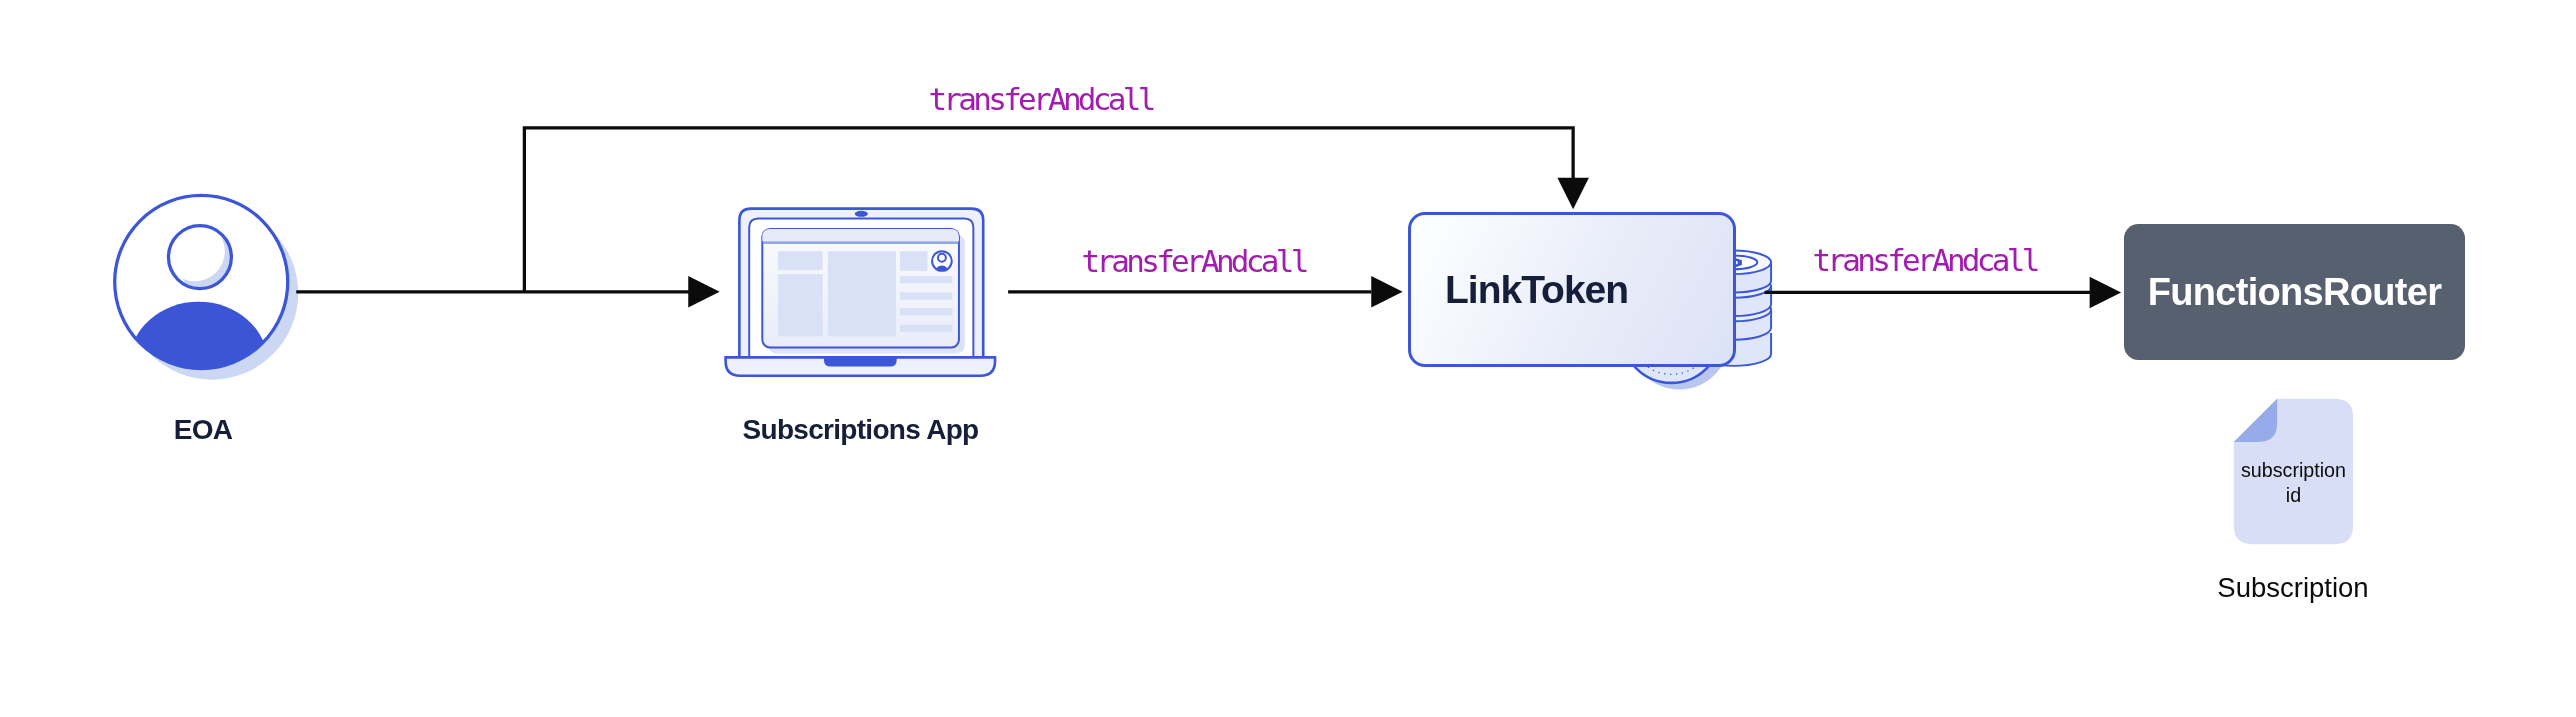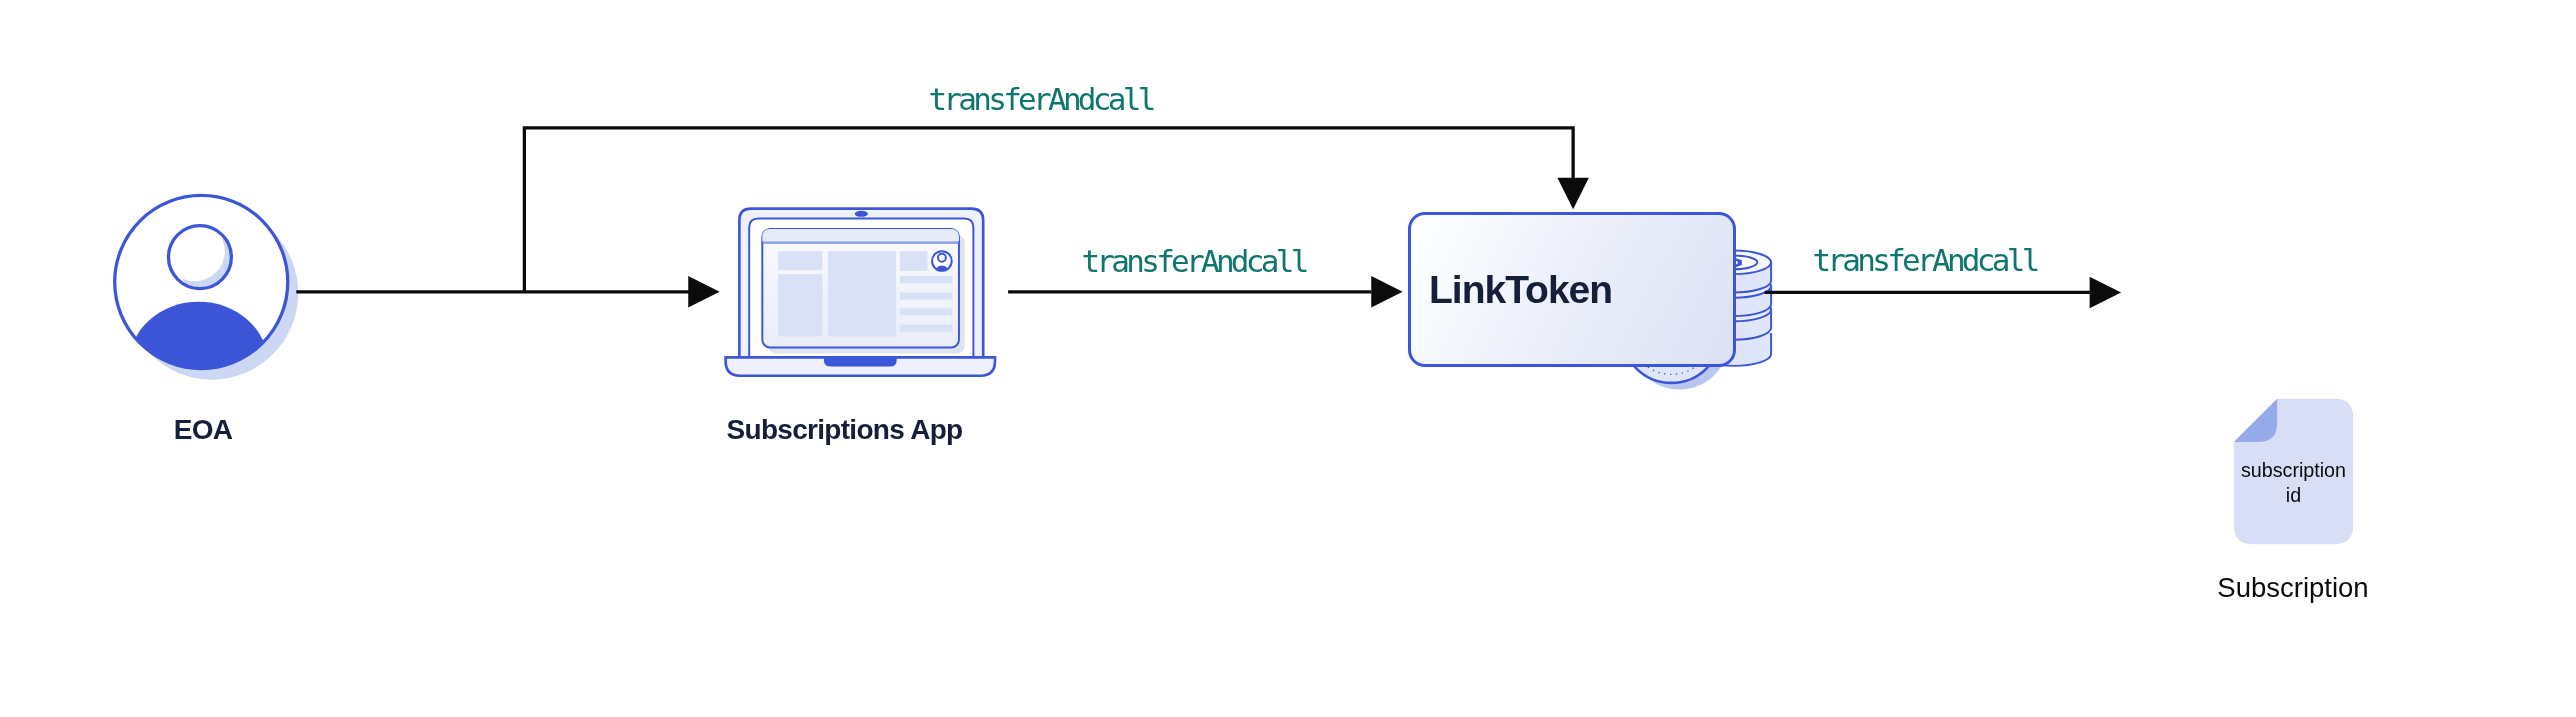--- a/index.html
+++ b/index.html
@@ -4,38 +4,38 @@
 <style>
   html,body{margin:0;padding:0;background:#fff;}
   .canvas{
     position:relative;width:2576px;height:718px;background:#ffffff;
     font-family:"Liberation Sans", sans-serif;overflow:hidden;
   }
   .layer{position:absolute;left:0;top:0;}
   .label{position:absolute;text-align:center;white-space:nowrap;}
   .mono{
     font-family:"DejaVu Sans Mono", monospace;
-    font-size:31px;line-height:33px;letter-spacing:-0.12em;color:#0f766e;
+    font-size:31px;line-height:33px;letter-spacing:-0.12em;color:#a21caf;
   }
   .node-title{
     font-weight:bold;color:#161f3a;font-size:28px;line-height:43px;letter-spacing:-0.7px;
   }
   .top-edge-label{left:844px;top:83px;width:393px;}
   .mid-edge-label{left:997px;top:245px;width:393px;}
   .right-edge-label{left:1728px;top:244px;width:393px;}
   .eoa-label{left:72px;top:408px;width:262px;}
-  .app-label{left:648px;top:408px;width:393px;}
+  .app-label{left:664px;top:408px;width:393px;}
   .box{position:absolute;box-sizing:border-box;}
   .linktoken-box{
     left:1408px;top:212px;width:328px;height:155px;
     border:3.3px solid #3b57d7;border-radius:17px;
     background:linear-gradient(118deg,#fcfdff 8%,#e9edf9 55%,#dce2f6 100%);
   }
   .linktoken-title{
-    position:absolute;left:18px;top:50%;transform:translateY(-50%);
+    position:absolute;left:34px;top:50%;transform:translateY(-50%);
     font-weight:bold;font-size:39px;color:#161f3a;letter-spacing:-1px;white-space:nowrap;
   }
   .router-box{
     left:2124px;top:224px;width:341px;height:136px;
     background:#57606F;border-radius:14.4px;
     display:flex;align-items:center;justify-content:center;
   }
   .router-title{
     font-weight:bold;font-size:38px;color:#ffffff;letter-spacing:-0.7px;white-space:nowrap;
   }
@@ -178,20 +178,23 @@
       <polygon points="2400,319 2376,271 2424,271"></polygon>
       <polygon points="2140,445 2092,421 2092,469"></polygon>
       <polygon points="3236,446 3188,422 3188,470"></polygon>
     </g>
   </svg>
 
   <div class="box linktoken-box">
     <span class="linktoken-title">LinkToken</span>
   </div>
 
+  <div class="box router-box">
+    <span class="router-title">FunctionsRouter</span>
+  </div>
 
   <div class="label mono top-edge-label">transferAndcall</div>
   <div class="label mono mid-edge-label">transferAndcall</div>
   <div class="label mono right-edge-label">transferAndcall</div>
 
   <div class="label node-title eoa-label">EOA</div>
   <div class="label node-title app-label">Subscriptions App</div>
 
   <div class="label doc-text">
     <div>subscription</div>

